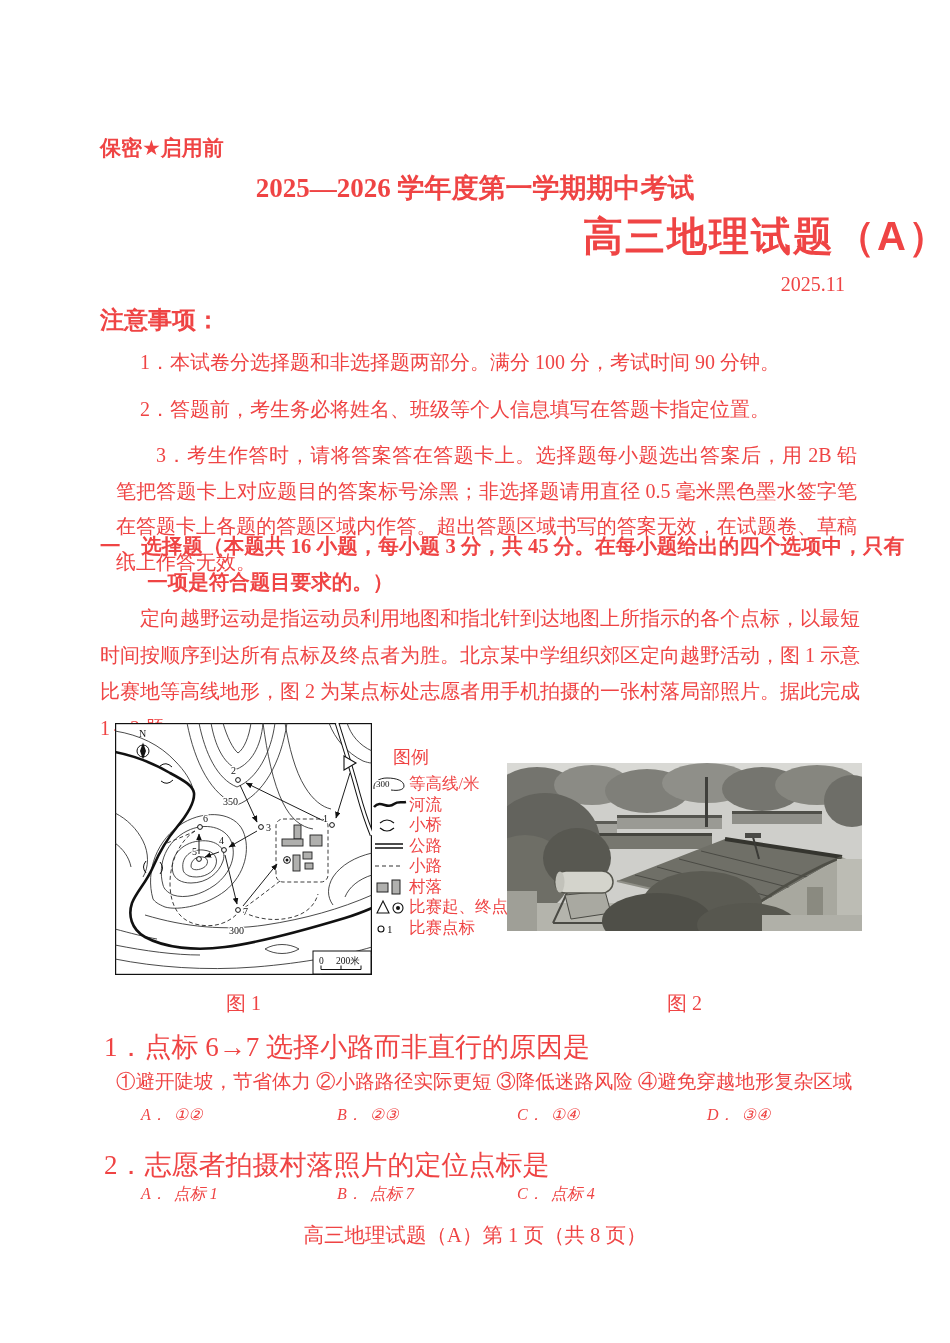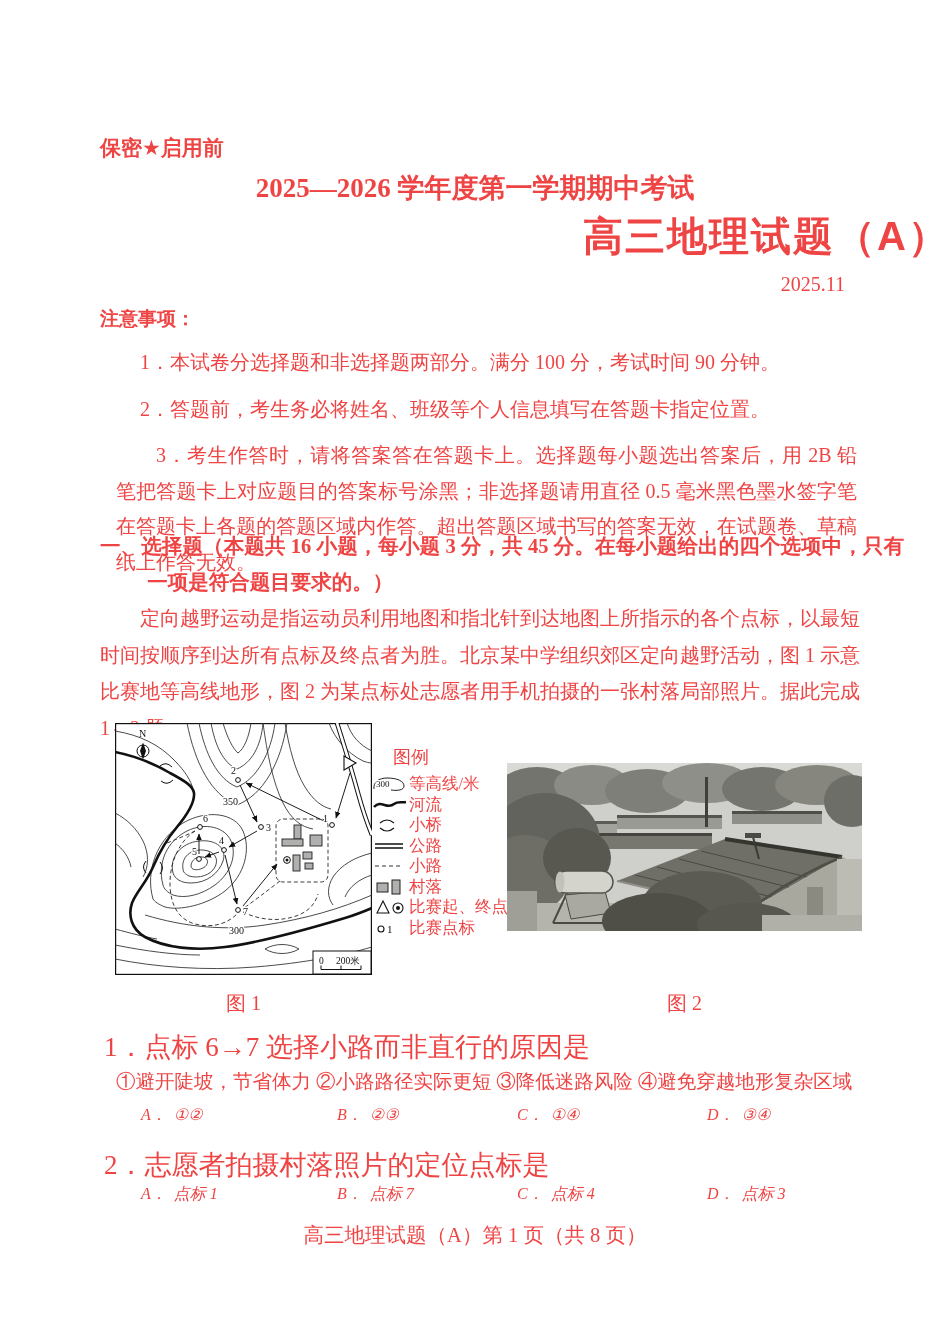--- a/index.html
+++ b/index.html
@@ -7,22 +7,22 @@
         font-family:"Liberation Serif","DejaVu Serif",serif;overflow:hidden;}
   .secrecy{position:absolute;top:134px;left:100px;font-size:21px;font-weight:700;
            font-family:"Liberation Sans","DejaVu Sans",sans-serif;}
   .title{position:absolute;top:170px;left:0;width:100%;text-align:center;
          font-size:27px;font-weight:700;margin:0;}
   .subtitle{position:absolute;top:209px;left:0;width:100%;text-align:right;
             font-size:40px;font-weight:700;margin:0;letter-spacing:2px;
             font-family:"Liberation Sans","DejaVu Sans",sans-serif;}
   .date{position:absolute;top:273px;right:105px;font-size:20px;}
   .notice{position:absolute;top:306px;left:100px;width:757px;font-size:20px;}
-  .notice-head{font-weight:700;font-family:Liberation Mono, monospace;
-               font-size:19px;line-height:28px;}
+  .notice-head{font-weight:700;font-family:Liberation Serif, serif;
+               font-size:24px;line-height:28px;}
   .notice-item{margin:11px 0 0 0;line-height:35.5px;}
   .indent{text-indent:2em;}
   .just{text-align:justify;margin-left:16px;}
   .section-head{position:absolute;top:528px;left:100px;width:757px;font-weight:700;
                 font-size:20.5px;line-height:36px;padding-left:2.3em;text-indent:-2.3em;
                 margin:0;}
   .intro{position:absolute;top:600px;left:100px;width:760px;font-size:20px;
          line-height:36.5px;margin:0;}
   .figures{position:absolute;top:723px;left:115px;width:750px;height:280px;}
   .map{position:absolute;left:0;top:0;}
@@ -353,19 +353,16 @@
   <div class="choices" style="top:1184px">
     <div class="choice">
       <span>A．</span><span class="ct">点标 1</span>
     </div>
     <div class="choice">
       <span>B．</span><span class="ct">点标 7</span>
     </div>
     <div class="choice">
       <span>C．</span><span class="ct">点标 4</span>
     </div>
-    <div class="choice">
-      <span>D．</span><span class="ct">点标 3</span>
-    </div>
   </div>
 
   <div class="footer">高三地理试题（A）第 1 页（共 8 页）</div>
 </div>
 
 </body></html>

